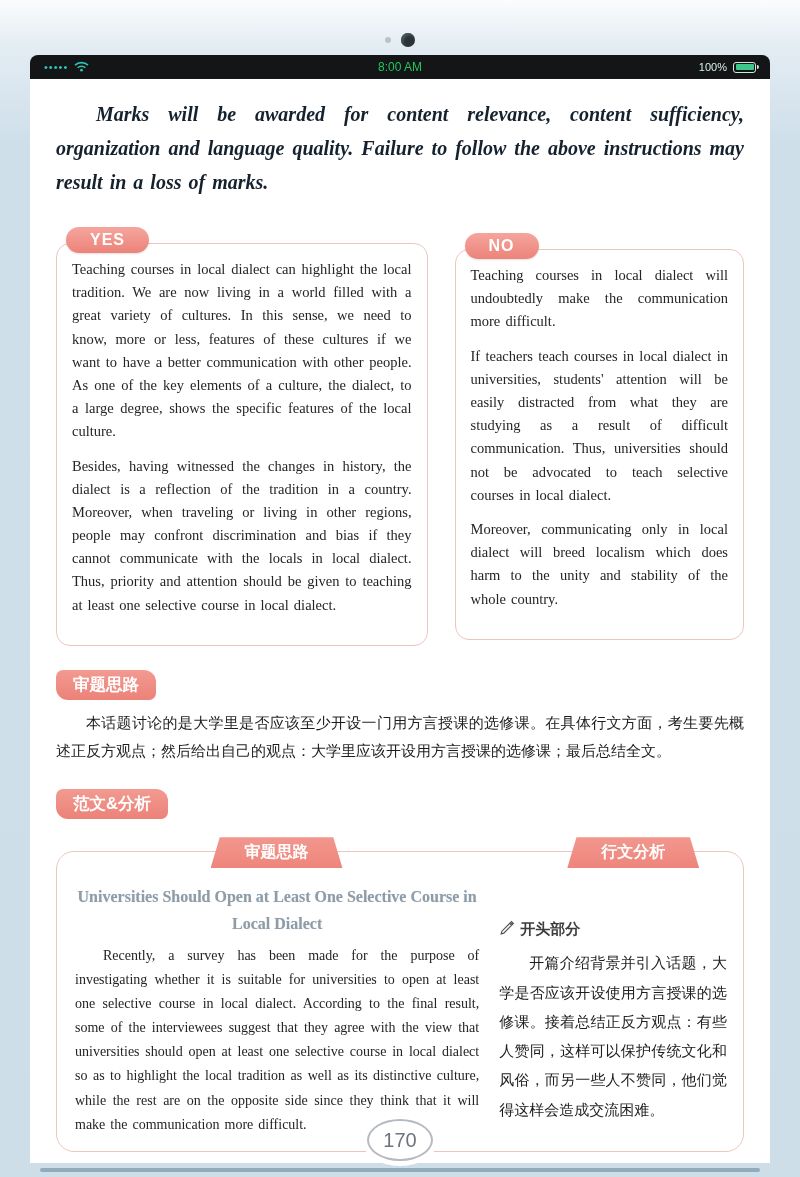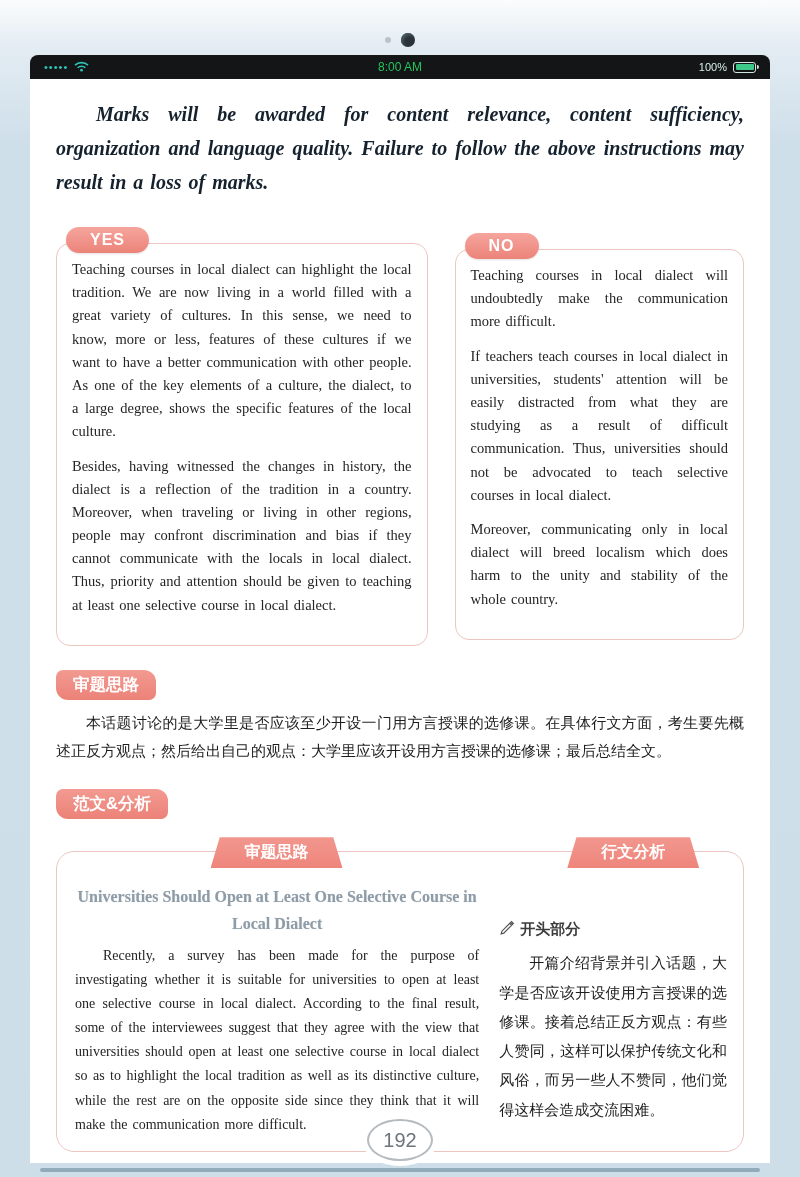--- a/index.html
+++ b/index.html
@@ -205,15 +205,15 @@
         </span>
         <span>开头部分</span>
       </div>
       <p class="cn-body2">开篇介绍背景并引入话题，大学是否应该开设使用方言授课的选修课。接着总结正反方观点：有些人赞同，这样可以保护传统文化和风俗，而另一些人不赞同，他们觉得这样会造成交流困难。</p>
     </div>
   </div>
 
 </div>
 
 <div class="page-num">
-  <span>192</span>
+  <span>170</span>
 </div>
 <div class="bottom-edge"></div>
 
 </body></html>

